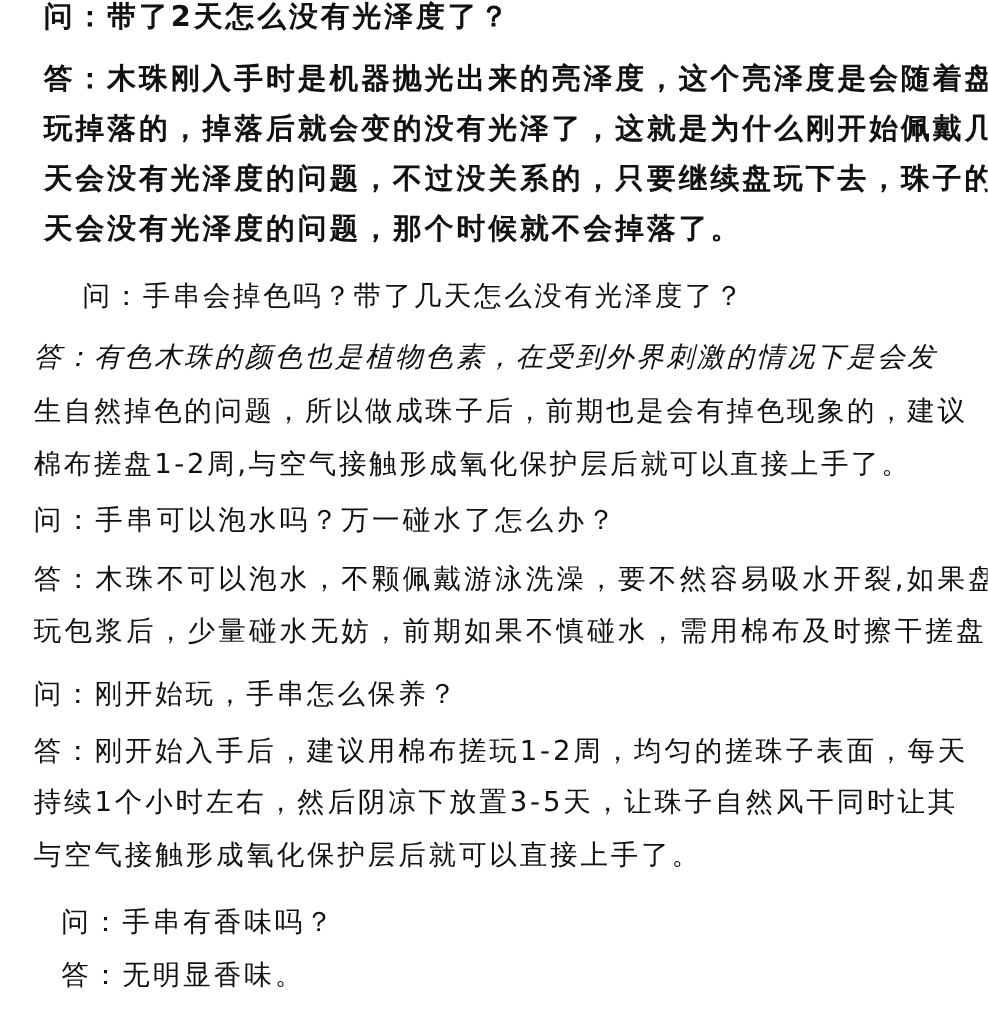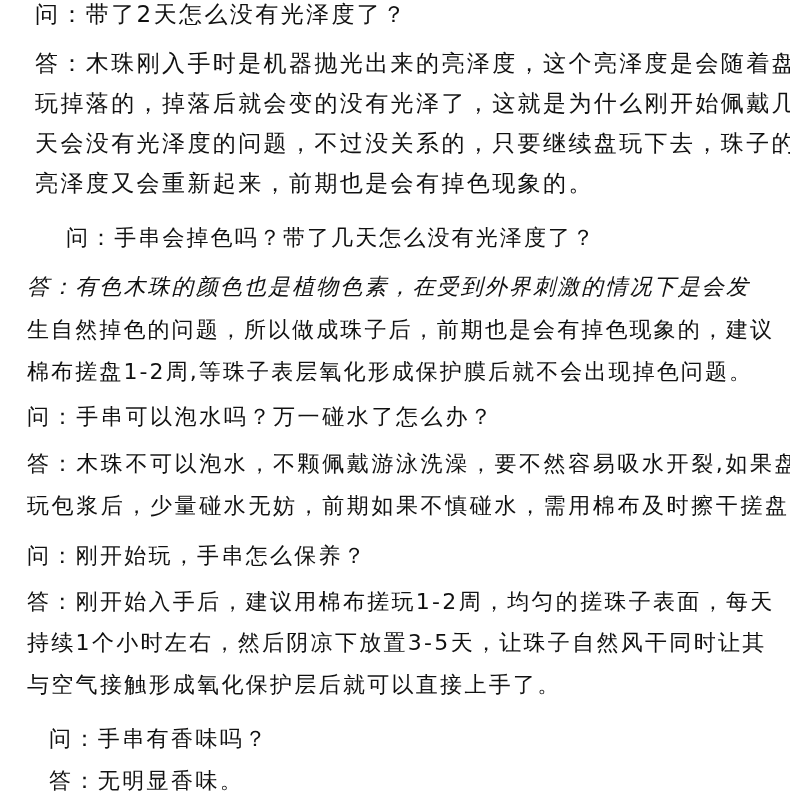--- a/index.html
+++ b/index.html
@@ -1,39 +1,39 @@
 <!DOCTYPE html>
 <html><head>
 <meta charset="utf-8">
 <style>
   html, body { margin: 0; padding: 0; background: #ffffff; }
   body { width: 790px; height: 811px; overflow: hidden; position: relative;
          font-family: "DejaVu Sans", "Liberation Sans", sans-serif; color: #111111; }
   .line { position: absolute; white-space: nowrap; font-size: 22px; line-height: 28px; letter-spacing: 1px; }
-  .s1 { font-size: 23px; letter-spacing: 2.4px; }
+  .s1 { font-size: 23px; letter-spacing: 2.4px; font-weight: bold; }
   .s2 { font-size: 22px; letter-spacing: 2.1px; }
   .s3 { font-size: 22px; letter-spacing: 2.6px; }
   .s4 { font-size: 22px; letter-spacing: 2.3px; }
   .s5 { font-size: 22px; letter-spacing: 2.4px; margin-left: 22px; }
 </style>
 </head>
 <body>
 
 <div>
 
   <div class="line s1" style="left:35px; top:0px;">问：带了2天怎么没有光泽度了？</div>
   <div class="line s1" style="left:35px; top:49px;">答：木珠刚入手时是机器抛光出来的亮泽度，这个亮泽度是会随着盘</div>
   <div class="line s1" style="left:35px; top:89px;">玩掉落的，掉落后就会变的没有光泽了，这就是为什么刚开始佩戴几</div>
   <div class="line s1" style="left:35px; top:129px;">天会没有光泽度的问题，不过没关系的，只要继续盘玩下去，珠子的</div>
-  <div class="line s1" style="left:35px; top:169px;">亮泽度又会重新起来，前期也是会有掉色现象的。</div>
+  <div class="line s1" style="left:35px; top:169px;">天会没有光泽度的问题，那个时候就不会掉落了。</div>
 
   <div class="line s2" style="left:30px; top:224px;margin-left:36px;">问：手串会掉色吗？带了几天怎么没有光泽度了？</div>
   <div class="line s2" style="left:27px; top:273px;font-style:italic;">答：有色木珠的颜色也是植物色素，在受到外界刺激的情况下是会发</div>
   <div class="line s2" style="left:27px; top:316px;text-align:center;">生自然掉色的问题，所以做成珠子后，前期也是会有掉色现象的，建议</div>
-  <div class="line s2" style="left:27px; top:358px;">棉布搓盘1-2周,等珠子表层氧化形成保护膜后就不会出现掉色问题。</div>
+  <div class="line s2" style="left:27px; top:358px;">棉布搓盘1-2周,与空气接触形成氧化保护层后就可以直接上手了。</div>
 
   <div class="line s3" style="left:27px; top:403px;">问：手串可以泡水吗？万一碰水了怎么办？</div>
   <div class="line s3" style="left:27px; top:450px;">答：木珠不可以泡水，不颗佩戴游泳洗澡，要不然容易吸水开裂,如果盘</div>
   <div class="line s3" style="left:27px; top:492px;">玩包浆后，少量碰水无妨，前期如果不慎碰水，需用棉布及时擦干搓盘。</div>
 
   <div class="line s4" style="left:27px; top:542px;">问：刚开始玩，手串怎么保养？</div>
   <div class="line s4" style="left:27px; top:588px;">答：刚开始入手后，建议用棉布搓玩1-2周，均匀的搓珠子表面，每天</div>
   <div class="line s4" style="left:27px; top:629px;">持续1个小时左右，然后阴凉下放置3-5天，让珠子自然风干同时让其</div>
   <div class="line s4" style="left:27px; top:671px;">与空气接触形成氧化保护层后就可以直接上手了。</div>
 

